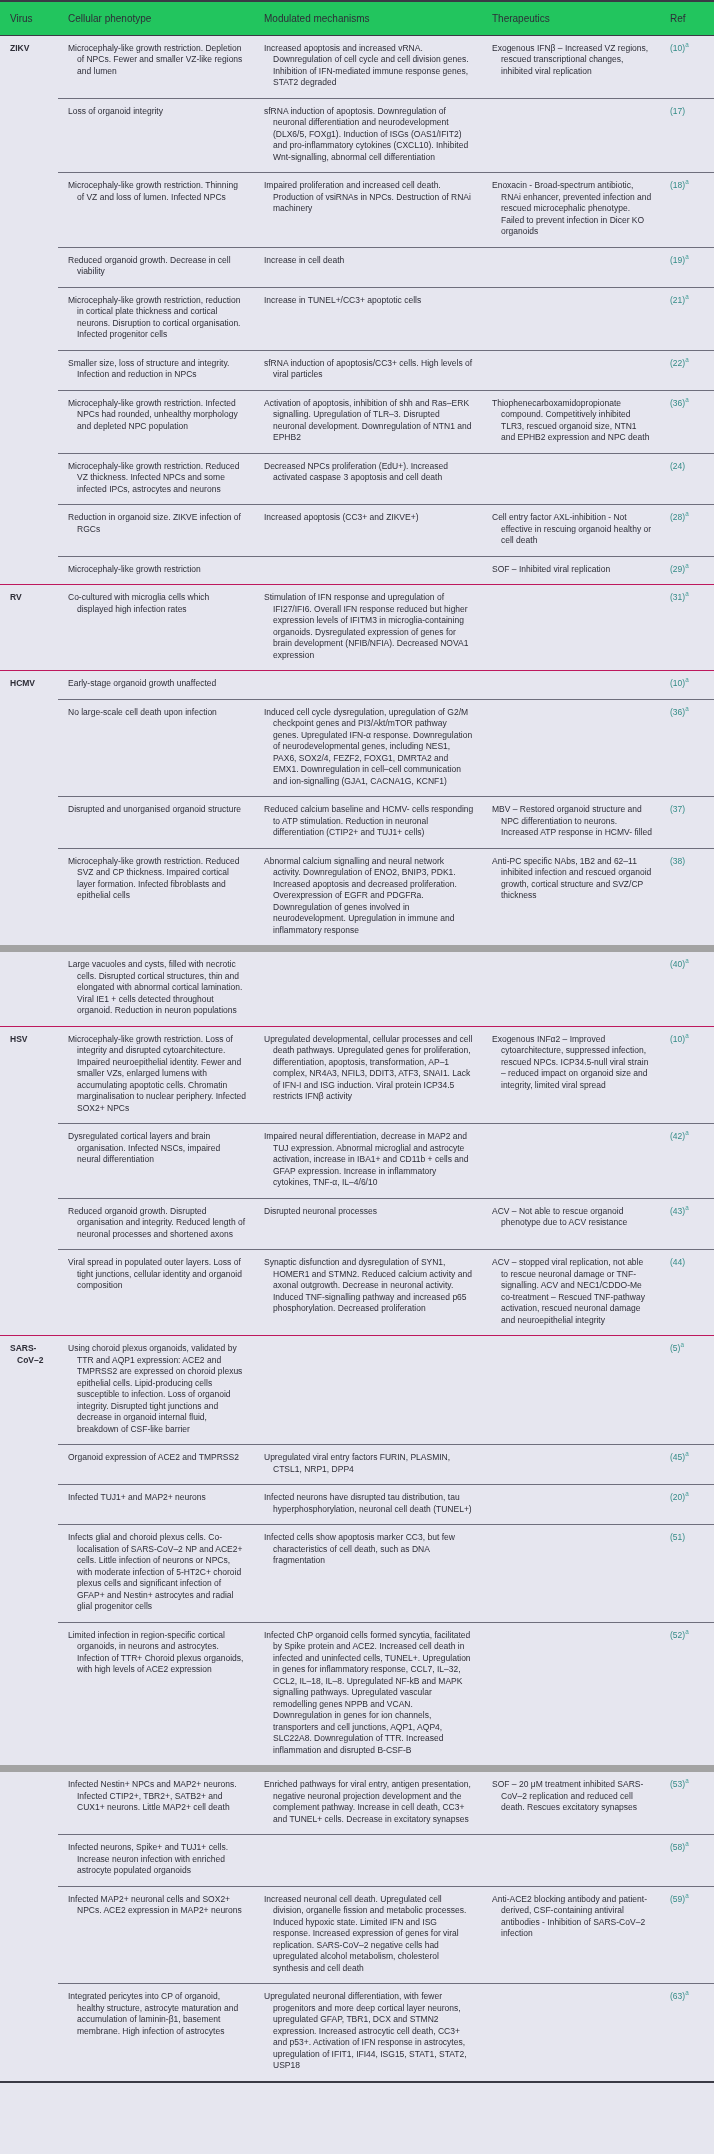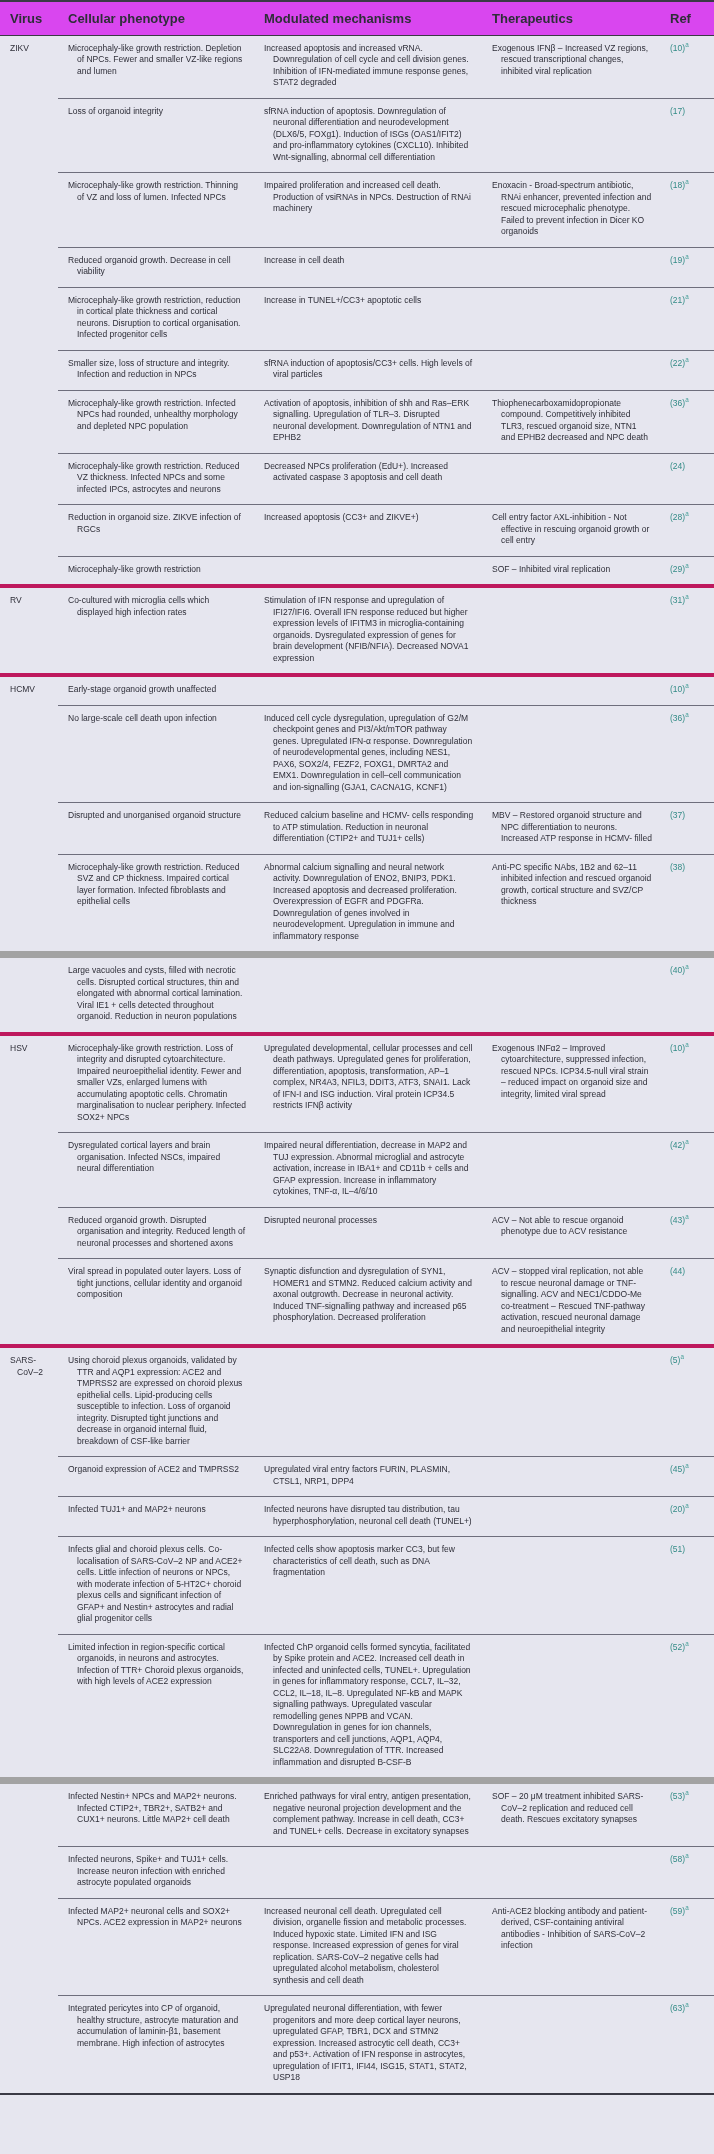--- a/index.html
+++ b/index.html
@@ -23,40 +23,40 @@
     border-bottom:2px solid #3a3a45;
     font-size:8.5px;
     line-height:11.5px;
   }
   col.c-virus{width:58px;}
   col.c-pheno{width:196px;}
   col.c-mech{width:228px;}
   col.c-ther{width:178px;}
   col.c-ref{width:54px;}
   thead th{
-    background:#d946ef;
+    background:#22c55e;
     text-align:left;
-    font-weight:bold;
-    font-size:13px;
+    font-weight:normal;
+    font-size:10px;
     padding:11px 8px 10px 10px;
     border-bottom:1.5px solid #3a3a45;
     vertical-align:middle;
   }
   td{
     vertical-align:top;
     padding:7px 8px 9px 10px;
   }
   
   .hang{
     display:block;
     padding-left:9px;
     text-indent:-9px;
   }
-  td.virus-col .hang{padding-left:7px;text-indent:-7px;}
-  tr.section-start td{border-top:4px solid #be185d;}
+  td.virus-col .hang{padding-left:7px;text-indent:-7px;font-weight:bold;}
+  tr.section-start td{border-top:1px solid #be185d;}
   tr.row-sep td:not(.virus-col){border-top:1px solid #6e6e7c;}
   tr.full-sep td{border-top:7px solid #a3a3a3;}
   td.ref-col{color:#338b86;white-space:nowrap;}
   td.ref-col .sup{
     font-size:6.3px;
     vertical-align:super;
     line-height:0;
     color:#49a09a;
   }
 </style>
@@ -164,21 +164,21 @@
         </tr>
         <tr class="row-sep">
           <td class="virus-col"></td>
           <td>
             <span class="hang">Microcephaly-like growth restriction. Infected NPCs had rounded, unhealthy morphology and depleted NPC population</span>
           </td>
           <td>
             <span class="hang">Activation of apoptosis, inhibition of shh and Ras–ERK signalling. Upregulation of TLR–3. Disrupted neuronal development. Downregulation of NTN1 and EPHB2</span>
           </td>
           <td>
-            <span class="hang">Thiophenecarboxamidopropionate compound. Competitively inhibited TLR3, rescued organoid size, NTN1 and EPHB2 decreased and NPC death</span>
+            <span class="hang">Thiophenecarboxamidopropionate compound. Competitively inhibited TLR3, rescued organoid size, NTN1 and EPHB2 expression and NPC death</span>
           </td>
           <td class="ref-col"><span>(36)</span><span class="sup">a</span></td>
         </tr>
         <tr class="row-sep">
           <td class="virus-col"></td>
           <td>
             <span class="hang">Microcephaly-like growth restriction. Reduced VZ thickness. Infected NPCs and some infected IPCs, astrocytes and neurons</span>
           </td>
           <td>
             <span class="hang">Decreased NPCs proliferation (EdU+). Increased activated caspase 3 apoptosis and cell death</span>
@@ -190,21 +190,21 @@
         </tr>
         <tr class="row-sep">
           <td class="virus-col"></td>
           <td>
             <span class="hang">Reduction in organoid size. ZIKVE infection of RGCs</span>
           </td>
           <td>
             <span class="hang">Increased apoptosis (CC3+ and ZIKVE+)</span>
           </td>
           <td>
-            <span class="hang">Cell entry factor AXL-inhibition - Not effective in rescuing organoid growth or cell entry</span>
+            <span class="hang">Cell entry factor AXL-inhibition - Not effective in rescuing organoid healthy or cell death</span>
           </td>
           <td class="ref-col"><span>(28)</span><span class="sup">a</span></td>
         </tr>
         <tr class="row-sep">
           <td class="virus-col"></td>
           <td>
             <span class="hang">Microcephaly-like growth restriction</span>
           </td>
           <td>
             <span class="hang"></span>

